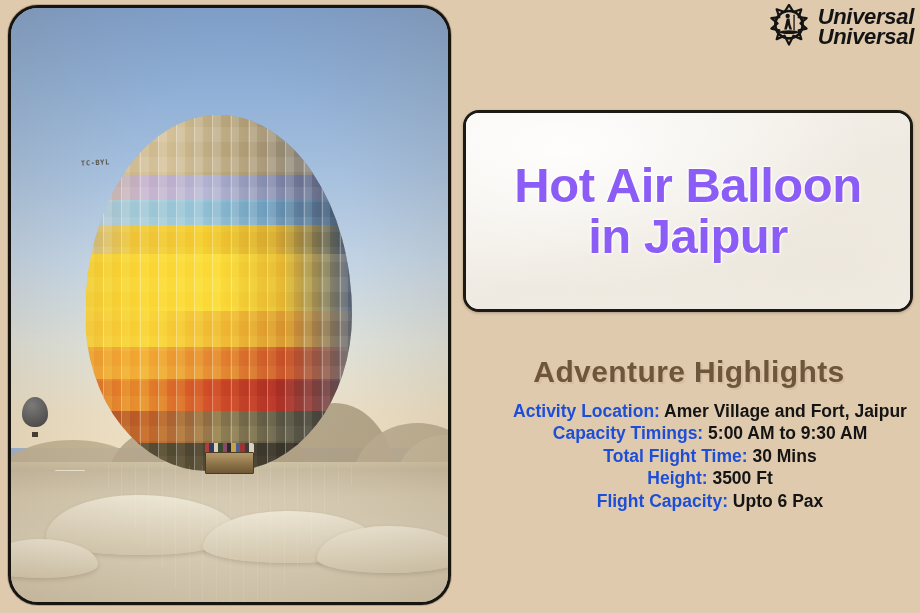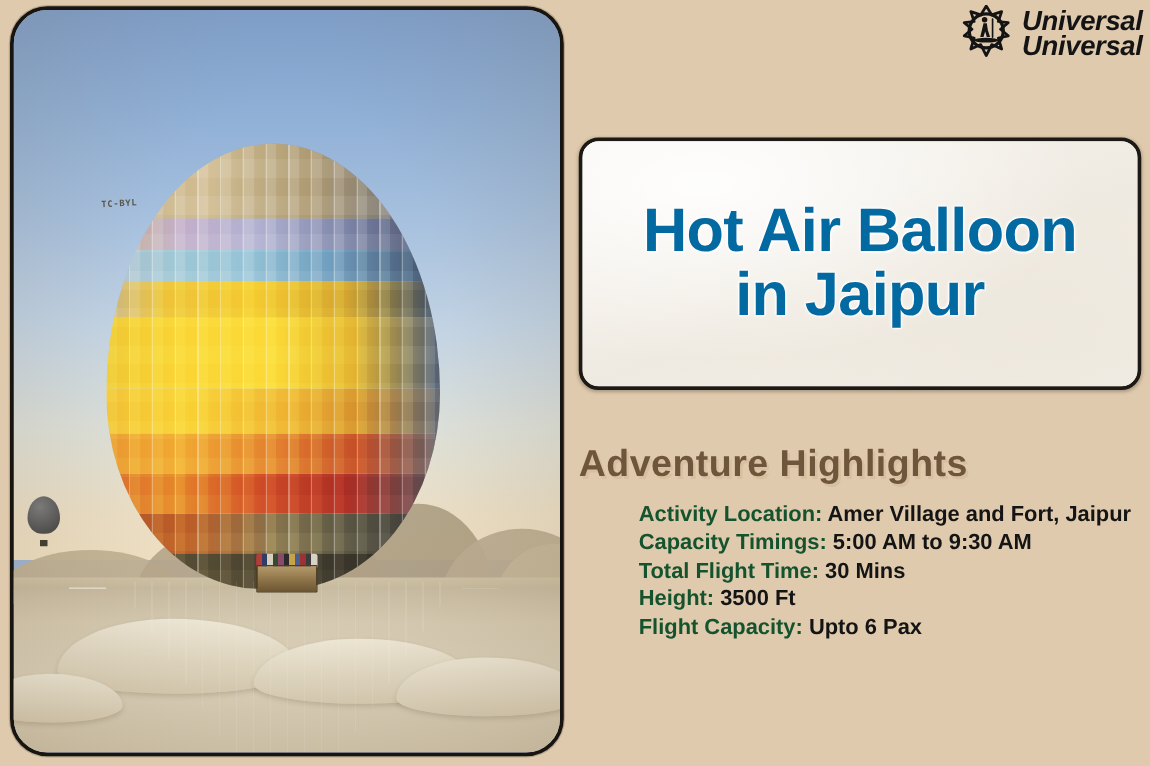--- a/index.html
+++ b/index.html
@@ -233,59 +233,59 @@
       linear-gradient(128deg, rgba(168,160,150,.16) 0 1px, transparent 1px 13px),
       linear-gradient(-58deg, rgba(150,143,134,.13) 0 1px, transparent 1px 27px),
       linear-gradient(100deg, rgba(176,169,158,.10) 0 2px, transparent 2px 46px),
       radial-gradient(ellipse at 22% 18%, rgba(255,255,255,.9), rgba(244,240,232,0) 62%),
       radial-gradient(ellipse at 82% 80%, rgba(236,230,219,.8), rgba(244,240,232,0) 60%),
       linear-gradient(160deg,#f7f4ef 0%,#efeae1 55%,#f4f1ea 100%);
     pointer-events:none;
   }
   .title-text {
     position:relative; z-index:2;
-    color:#0369a1;
+    color:#8b5cf6;
     font-weight:bold;
     font-size:49px;
     line-height:1.04;
     letter-spacing:-0.5px;
     text-align:center;
     text-shadow:
       0 0 2px #ffffff, 0 0 4px #ffffff,
       1px 1px 0 rgba(255,255,255,.85),
       -1px -1px 0 rgba(255,255,255,.85);
     white-space:nowrap;
   }
   .title-text .l2 { display:block; }
 
   
   .highlights {
     position:absolute;
     left:463px; top:355px;
     width:452px;
-    text-align:left;
+    text-align:center;
   }
   .hl-heading {
     color:#6e563c;
     font-weight:bold;
     font-size:30px;
     letter-spacing:.4px;
     line-height:1.1;
     margin-bottom:12px;
     text-shadow:2px 2px 0 rgba(214,190,160,.95);
   }
   .hl-list { display:block; }
   .hl-row {
     font-size:17.5px;
     font-weight:bold;
     line-height:1.28;
     color:#141414;
     padding:0 6px;
   }
-  .hl-label { color:#14532d;margin-left:42px; }
+  .hl-label { color:#1d4ed8;margin-left:42px; }
   .hl-value { color:#141414; }
 </style>
 </head>
 <body>
 
 <div id="poster">
 
   <div class="photo-frame">
     <div class="photo">
       <div class="sky"></div>

